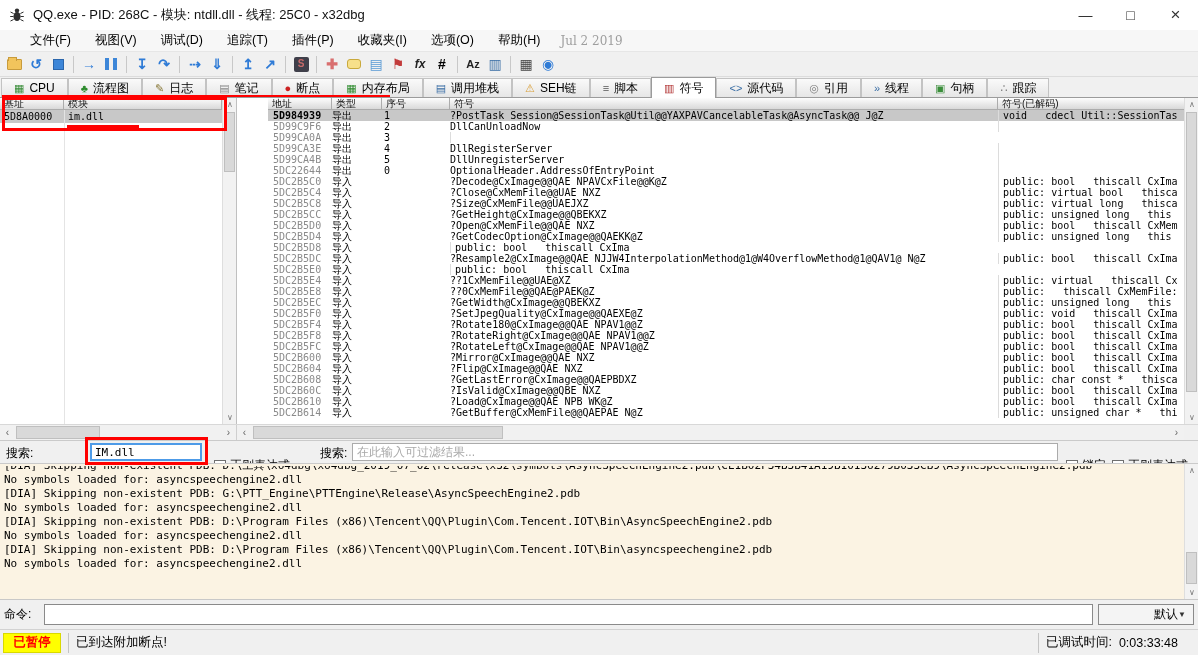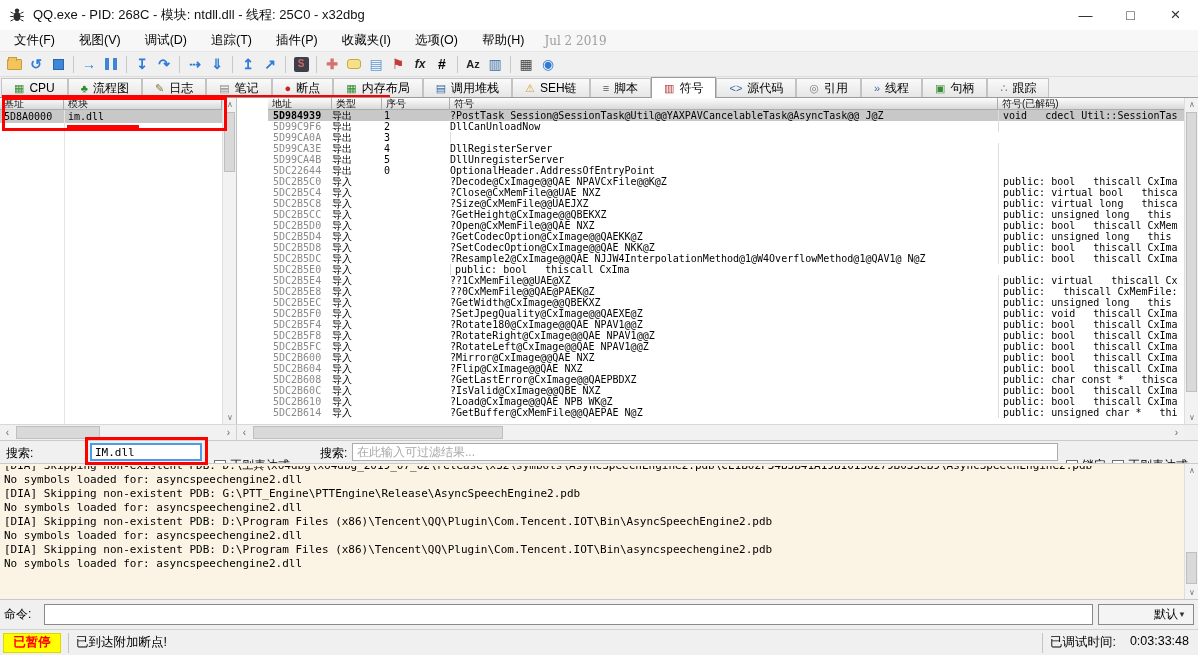--- a/index.html
+++ b/index.html
@@ -9,21 +9,21 @@
        box-shadow:inset 0 0 0 1px #9B9B9B;}
   
   .titlebar{height:30px;background:#FFFFFF;display:flex;align-items:center;padding-left:9px;}
   .app-icon{width:16px;height:16px;margin-right:8px;flex:0 0 auto;}
   .title-text{font-size:13px;color:#111;}
   .win-controls{margin-left:auto;display:flex;height:100%;}
   .win-btn{width:45px;height:100%;display:flex;align-items:center;justify-content:center;
            font-size:14px;color:#333;cursor:default;}
   .win-btn.close{font-size:17px;}
   
-  .menubar{height:22px;background:#F7F7F7;display:flex;align-items:center;padding-left:2px;
+  .menubar{height:22px;background:#F7F7F7;display:flex;align-items:center;padding-left:18px;
            border-bottom:1px solid #E6E6E6;font-size:12.5px;}
   .menu-item{padding:2px 12px;}
   .build-date{margin-left:8px;color:#9E9E9E;font-family:"DejaVu Serif",serif;font-size:12px;}
   
   .toolbar{height:25px;display:flex;align-items:center;padding-left:5px;gap:4px;
            background:#F0F0F0;border-bottom:1px solid #DCDCDC;}
   .tbi{width:18px;height:18px;display:flex;align-items:center;justify-content:center;
        font-size:14px;line-height:18px;}
   .tbi.b{font-weight:bold;}
   .tbi.fx{font-style:italic;font-size:12px;font-weight:bold;color:#222;}
@@ -119,21 +119,21 @@
          display:flex;align-items:center;justify-content:flex-end;padding:0 7px;flex:0 0 auto;}
   .combo .caret{font-size:8px;color:#333;}
   
   .statusbar{height:26px;background:#F0F0F0;border-top:1px solid #D2D2D2;display:flex;align-items:center;
              font-size:12.5px;}
   .badge-paused{margin-left:3px;width:58px;height:20px;background:#FFFF00;color:#FF0000;font-weight:bold;
                 display:flex;align-items:center;justify-content:center;border:1px solid #D9D900;}
   .sb-sep{width:1px;height:20px;background:#C4C4C4;margin:0 7px;}
   .sb-msg{white-space:nowrap;}
   .sb-spacer{flex:1;}
-  .sb-time{display:flex;gap:14px;padding-right:9px;white-space:nowrap;}
+  .sb-time{display:flex;align-items:center;gap:7px;padding-right:20px;white-space:nowrap;}
   
   .anno{position:absolute;z-index:40;pointer-events:none;}
   .anno-tabline{left:2px;top:95px;width:388px;height:2px;background:#FF0000;}
   .anno-modbox{left:2px;top:97px;width:225px;height:34px;border:3px solid #FF0000;}
   .anno-imdll{left:67px;top:125px;width:72px;height:3px;background:#FF0000;}
   .anno-search{left:85px;top:437px;width:123px;height:28px;border:3px solid #FF0000;}
 </style>
 </head>
 <body>
 
@@ -388,21 +388,20 @@
             <span class="scell c-addr">5DC2B5D4</span>
             <span class="scell c-type">导入</span>
             <span class="scell c-ord"></span>
             <span class="scell c-sym">?GetCodecOption@CxImage@@QAEKK@Z</span>
             <span class="scell c-dec">public: unsigned long __this</span>
           </div>
           <div class="srow">
             <span class="scell c-addr">5DC2B5D8</span>
             <span class="scell c-type">导入</span>
             <span class="scell c-ord"></span>
-            <span class="scell c-sym">?SetCodecOption@CxImage@@QAE_NKK@Z</span>
             <span class="scell c-dec">public: bool __thiscall CxIma</span>
           </div>
           <div class="srow">
             <span class="scell c-addr">5DC2B5DC</span>
             <span class="scell c-type">导入</span>
             <span class="scell c-ord"></span>
             <span class="scell c-sym">?Resample2@CxImage@@QAE_NJJW4InterpolationMethod@1@W4OverflowMethod@1@QAV1@_N@Z</span>
             <span class="scell c-dec">public: bool __thiscall CxIma</span>
           </div>
           <div class="srow">

